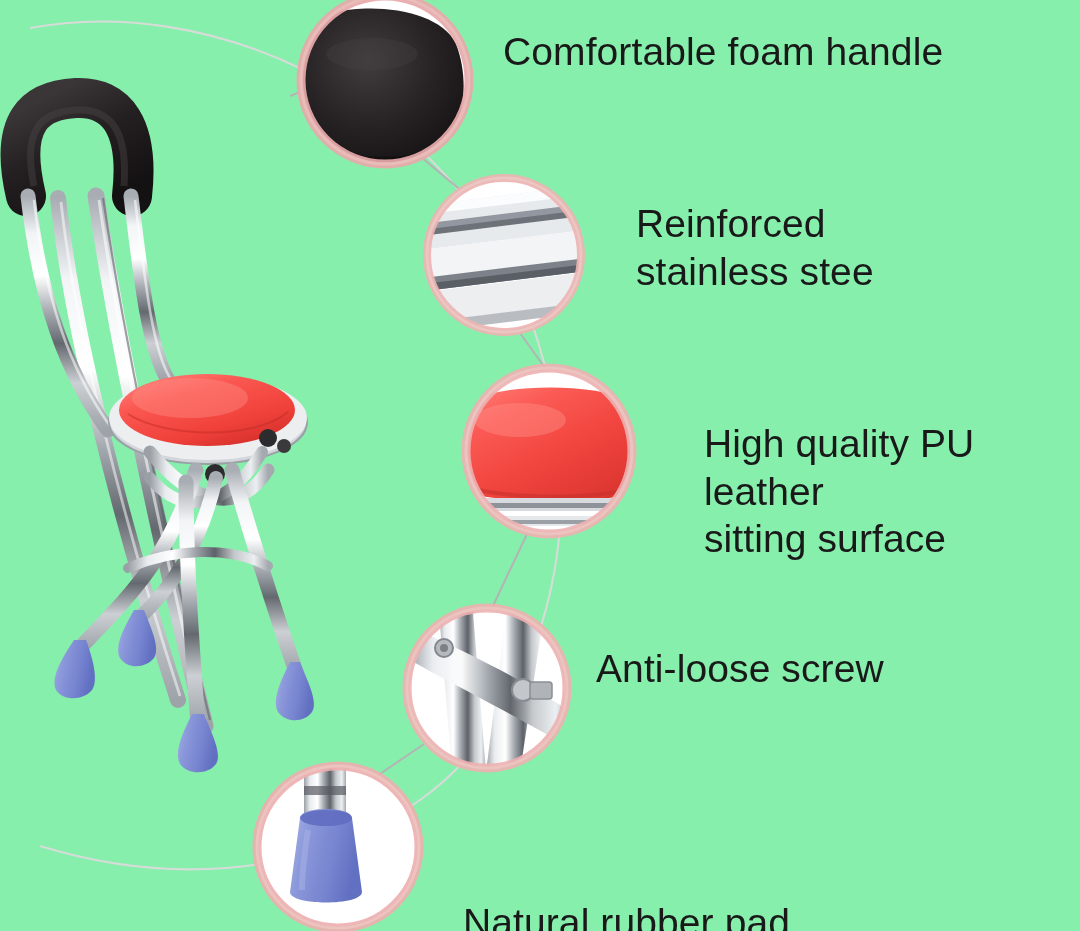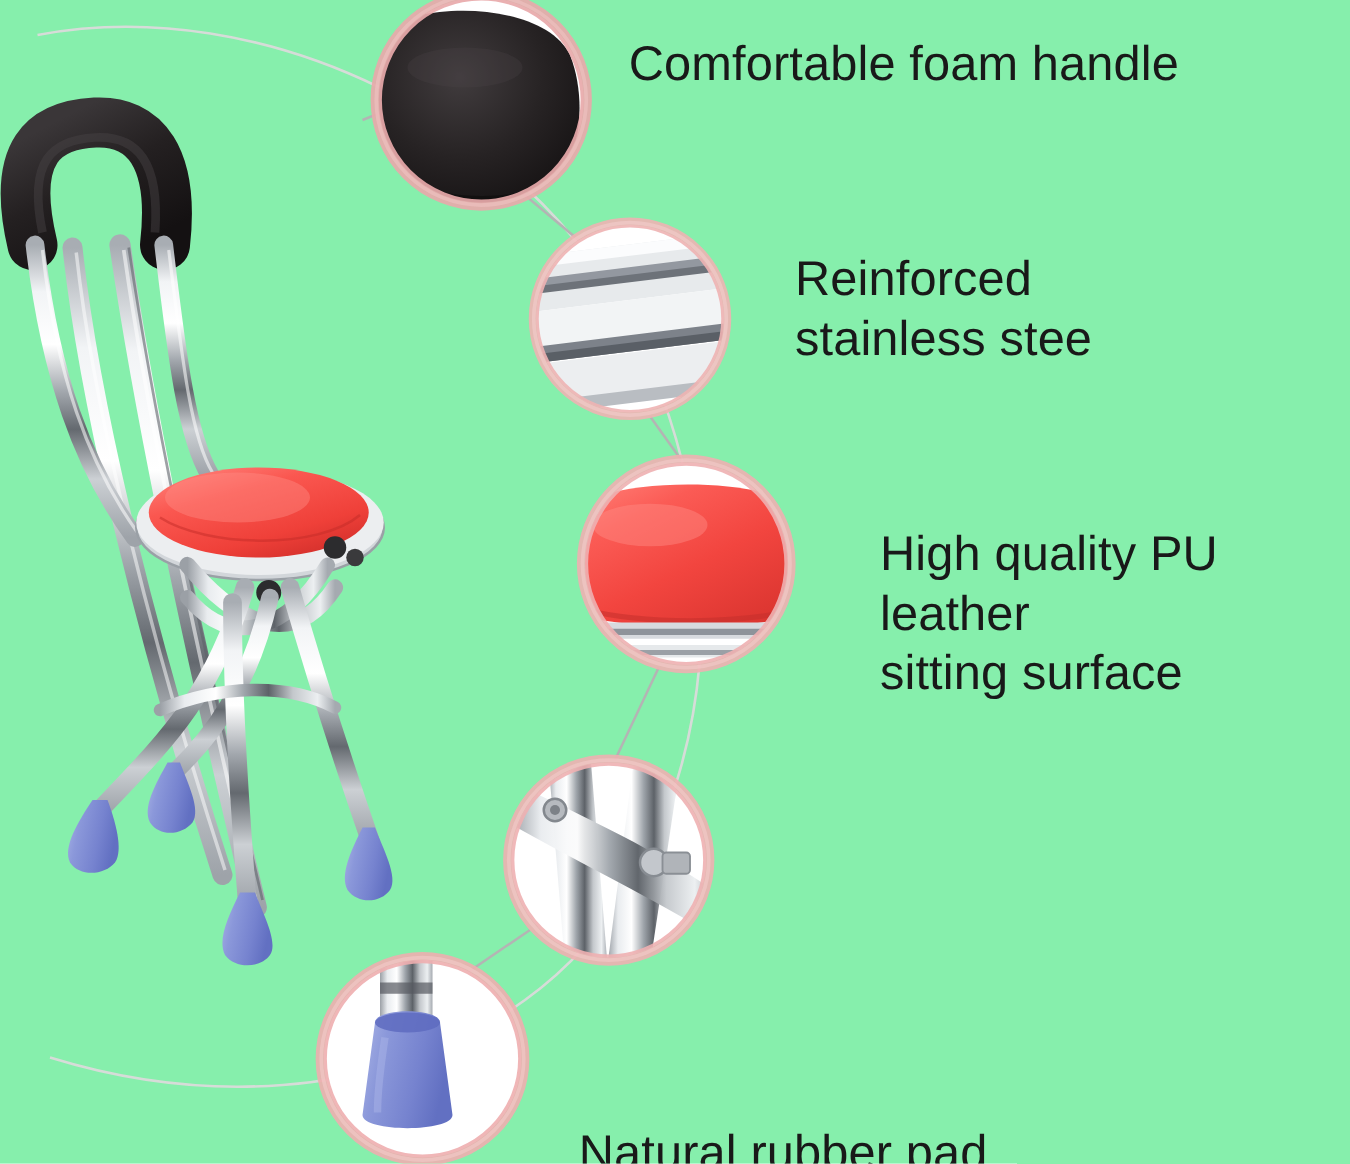--- a/index.html
+++ b/index.html
@@ -252,16 +252,17 @@
   </svg>
 
   <div class="label" id="label-handle">Comfortable foam handle</div>
 
   <div class="label" id="label-steel">Reinforced
 stainless stee</div>
 
   <div class="label" id="label-leather">High quality PU leather
 sitting surface</div>
 
+  <div class="label" id="label-screw">Anti-loose screw</div>
 
   <div class="label" id="label-rubber">Natural rubber pad</div>
 
 </div>
 
 </body></html>

